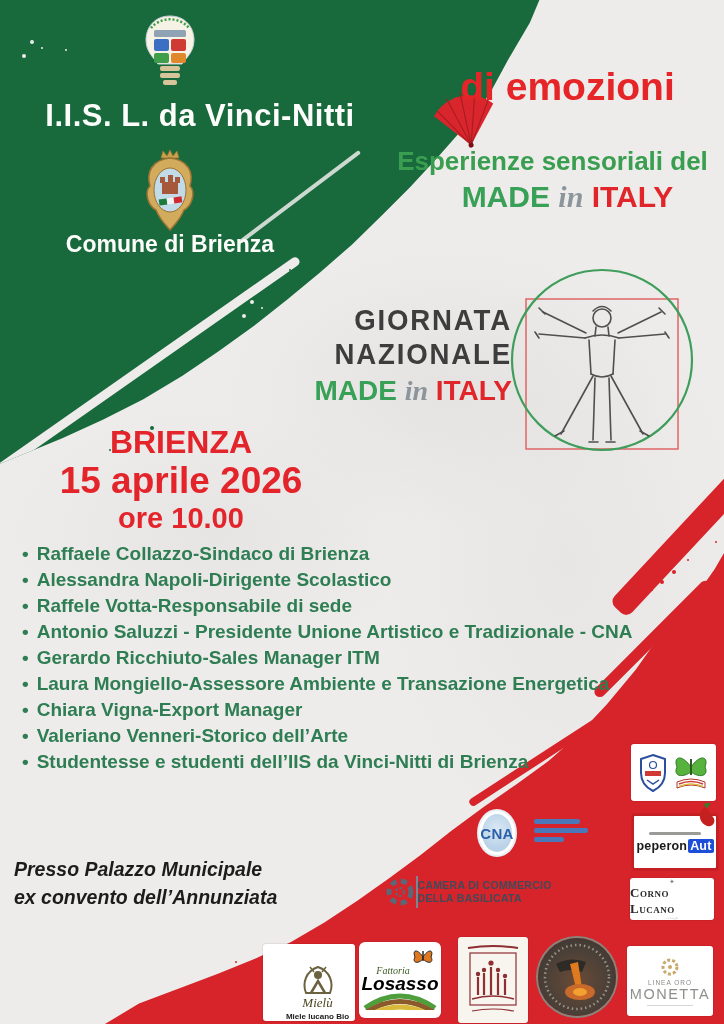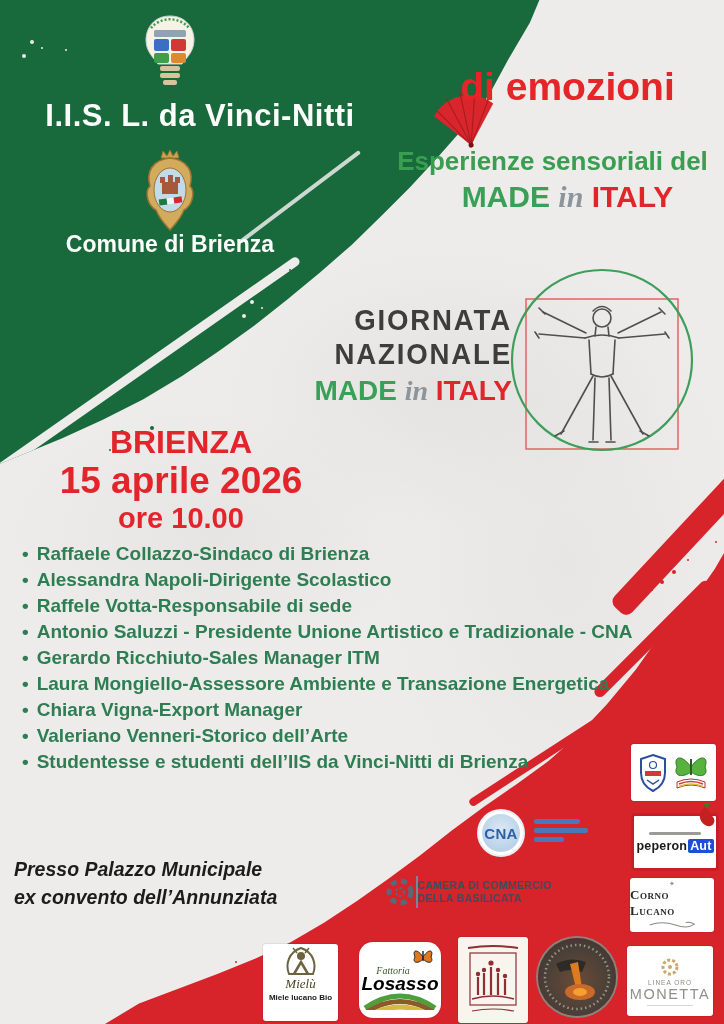--- a/index.html
+++ b/index.html
@@ -63,50 +63,50 @@
   .event{left:25px;top:424px;width:312px;text-align:center;color:#e3242b;font-weight:800;}
   .event .place{font-size:32px;line-height:36px;}
   .event .date{font-size:37px;line-height:42px;}
   .event .time{font-size:29px;line-height:33px;}
   .speakers{left:22px;top:541px;margin:0;padding:0;list-style:none;}
   .speakers li{color:#2e7d53;font-weight:700;font-size:19px;line-height:26px;white-space:nowrap;}
   .speakers li::before{content:"•";margin-right:8px;}
   .venue{left:14px;top:855px;color:#1c1c1a;font-weight:700;font-style:italic;font-size:19.5px;line-height:28px;}
   
   .card{position:absolute;z-index:3;background:#fff;border-radius:3px;box-shadow:0 0 0 1px rgba(0,0,0,.06);}
-  .cna{left:479px;top:811px;width:44px;height:44px;border-radius:50%;background:#fff;
+  .cna{left:479px;top:811px;width:36px;height:44px;border-radius:50%;background:#fff;
     display:flex;align-items:center;justify-content:center;box-shadow:0 0 0 2px #e8eef5;}
   .cna .globe{position:absolute;inset:3px;border-radius:50%;
     background:radial-gradient(circle at 50% 40%,#dbe8f4 0%,#b9d2e8 70%);}
   .cna .label{position:relative;color:#2b5fa8;font-weight:800;font-size:15px;letter-spacing:.3px;}
   .cna-lines{left:534px;top:819px;width:56px;}
   .cna-lines b{display:block;height:5px;border-radius:2px;background:#4a78b8;margin-bottom:4px;}
   .cna-lines b:nth-child(1){width:46px;} .cna-lines b:nth-child(2){width:54px;} .cna-lines b:nth-child(3){width:30px;}
   .camera{left:384px;top:876px;display:flex;align-items:center;}
   .camera .divider{width:1.5px;height:32px;background:#7a8694;}
   .camera .txt{color:#3f4b5a;font-weight:700;font-size:10.5px;line-height:13px;letter-spacing:.3px;}
   .duo-card{left:631px;top:744px;width:85px;height:57px;display:flex;align-items:center;justify-content:center;gap:4px;}
   .pep-card{left:632px;top:814px;width:82px;height:52px;border:2.5px solid #c32024;border-radius:3px;
     display:flex;flex-direction:column;align-items:center;justify-content:center;}
   .pep-bar{width:52px;height:3px;background:#9a9a96;border-radius:2px;margin-bottom:4px;}
   .pep-word{font-weight:800;font-size:12.5px;color:#1b1b1b;letter-spacing:.2px;}
   .pep-word .aut{background:#1d4ed8;color:#fff;padding:0 2px;border-radius:2px;margin-left:1px;}
   .pep-pepper{position:absolute;right:-4px;top:-14px;}
-  .corno-card{left:630px;top:878px;width:84px;height:54px;display:flex;flex-direction:column;align-items:center;justify-content:center;}
+  .corno-card{left:630px;top:878px;width:84px;height:42px;display:flex;flex-direction:column;align-items:center;justify-content:center;}
   .corno-orn{color:#8a8a86;font-size:7px;line-height:7px;}
   .corno-name{font-family:"Liberation Serif",serif;font-weight:700;font-variant:small-caps;
     font-size:13px;color:#2a2a28;letter-spacing:.5px;}
   .monetta-card{left:627px;top:946px;width:86px;height:70px;display:flex;flex-direction:column;align-items:center;justify-content:center;}
   .monetta-l1{font-size:6.5px;color:#8a8a86;letter-spacing:1px;margin-top:2px;}
   .monetta-l2{font-size:14.5px;color:#8f8f8b;letter-spacing:1.5px;font-weight:400;}
   .monetta-card .rule{width:46px;height:1px;background:#d8d8d4;margin-top:3px;}
-  .mielu-card{left:263px;top:944px;width:75px;height:77px;display:flex;flex-direction:column;align-items:center;justify-content:flex-start;}
+  .mielu-card{left:263px;top:944px;width:75px;height:77px;display:flex;flex-direction:column;align-items:center;justify-content:flex-end;padding-left:17px;}
   .mielu-name{font-family:"Liberation Serif",serif;font-style:italic;font-size:13px;color:#4a4520;margin-top:-4px;}
   .mielu-sub{font-size:8px;font-weight:700;color:#1a1a1a;margin-top:1px;}
-  .losasso-card{left:359px;top:942px;width:82px;height:76px;border-radius:14px;overflow:hidden;
+  .losasso-card{left:359px;top:942px;width:82px;height:76px;border-radius:6px;overflow:hidden;
     display:flex;flex-direction:column;align-items:center;justify-content:center;position:absolute;}
   .losasso-l1{font-family:"Liberation Serif",serif;font-style:italic;font-size:10px;color:#3a5a22;
     margin-bottom:-3px;margin-left:-14px;z-index:2;}
   .losasso-l2{font-family:Liberation Sans, sans-serif;font-style:italic;font-weight:700;font-size:19px;
     color:#000000;z-index:2;text-shadow:0 0 2px #fff;}
   .losasso-arcs{position:absolute;bottom:4px;left:4px;}
   .losasso-bfly{position:absolute;top:5px;right:7px;}
   .woodcut-card{left:458px;top:937px;width:70px;height:86px;background:#f8f4ee;
     display:flex;align-items:center;justify-content:center;}
   .foundry{left:538px;top:938px;width:78px;height:78px;border-radius:50%;z-index:3;position:absolute;

